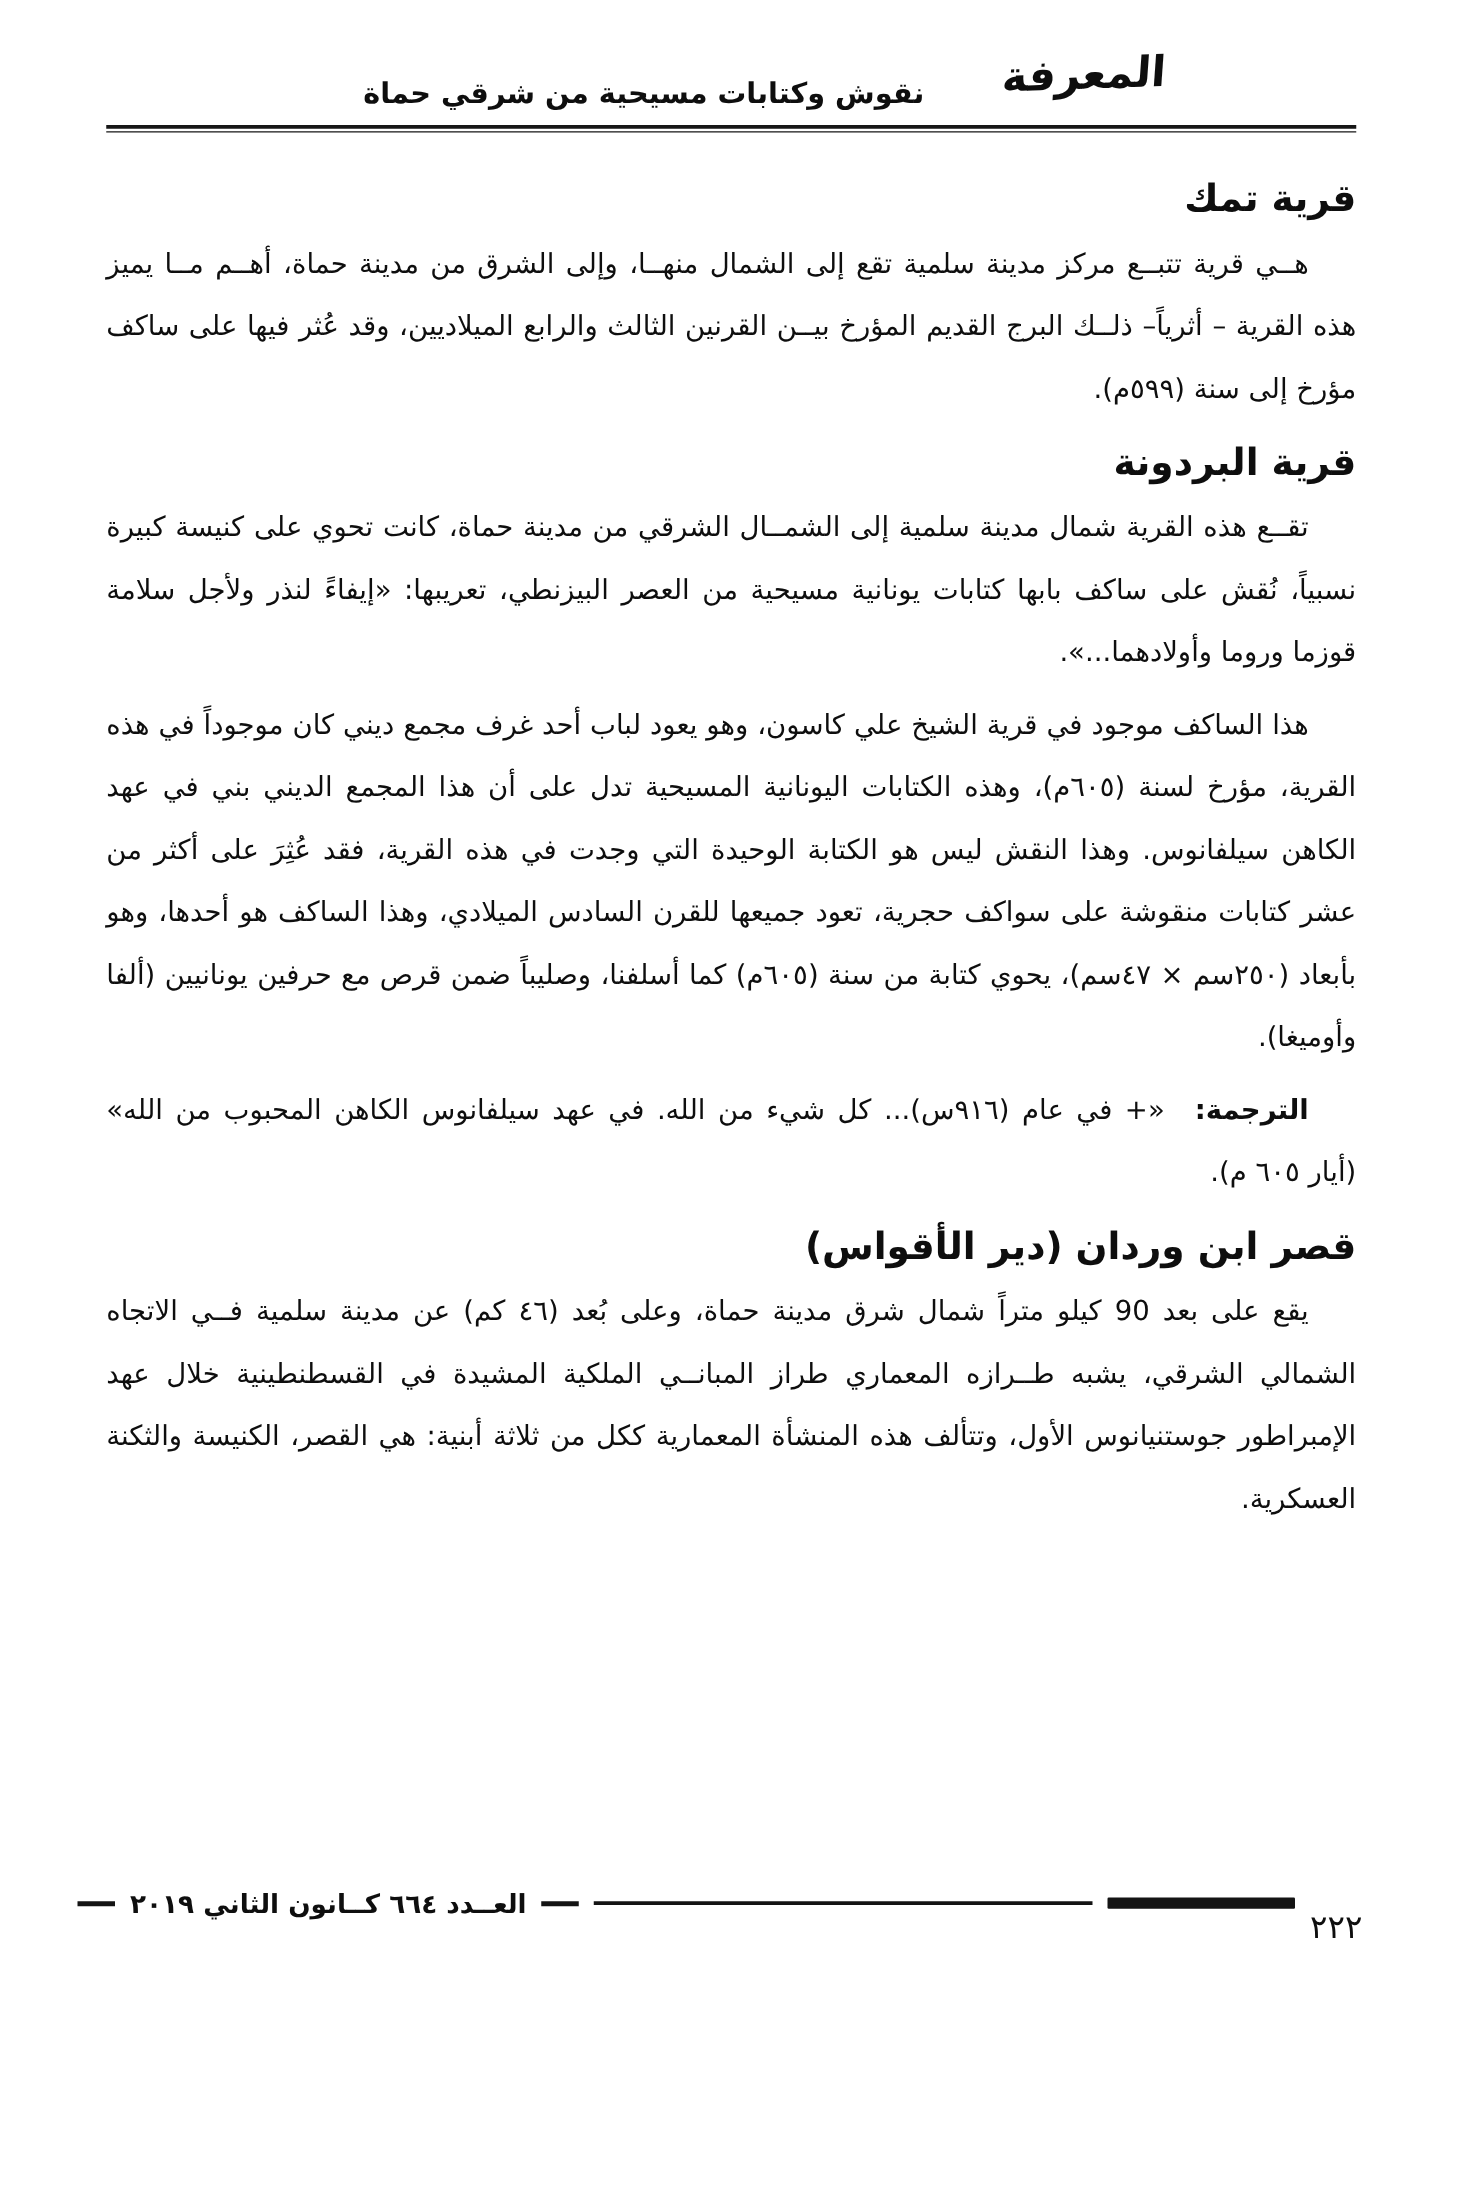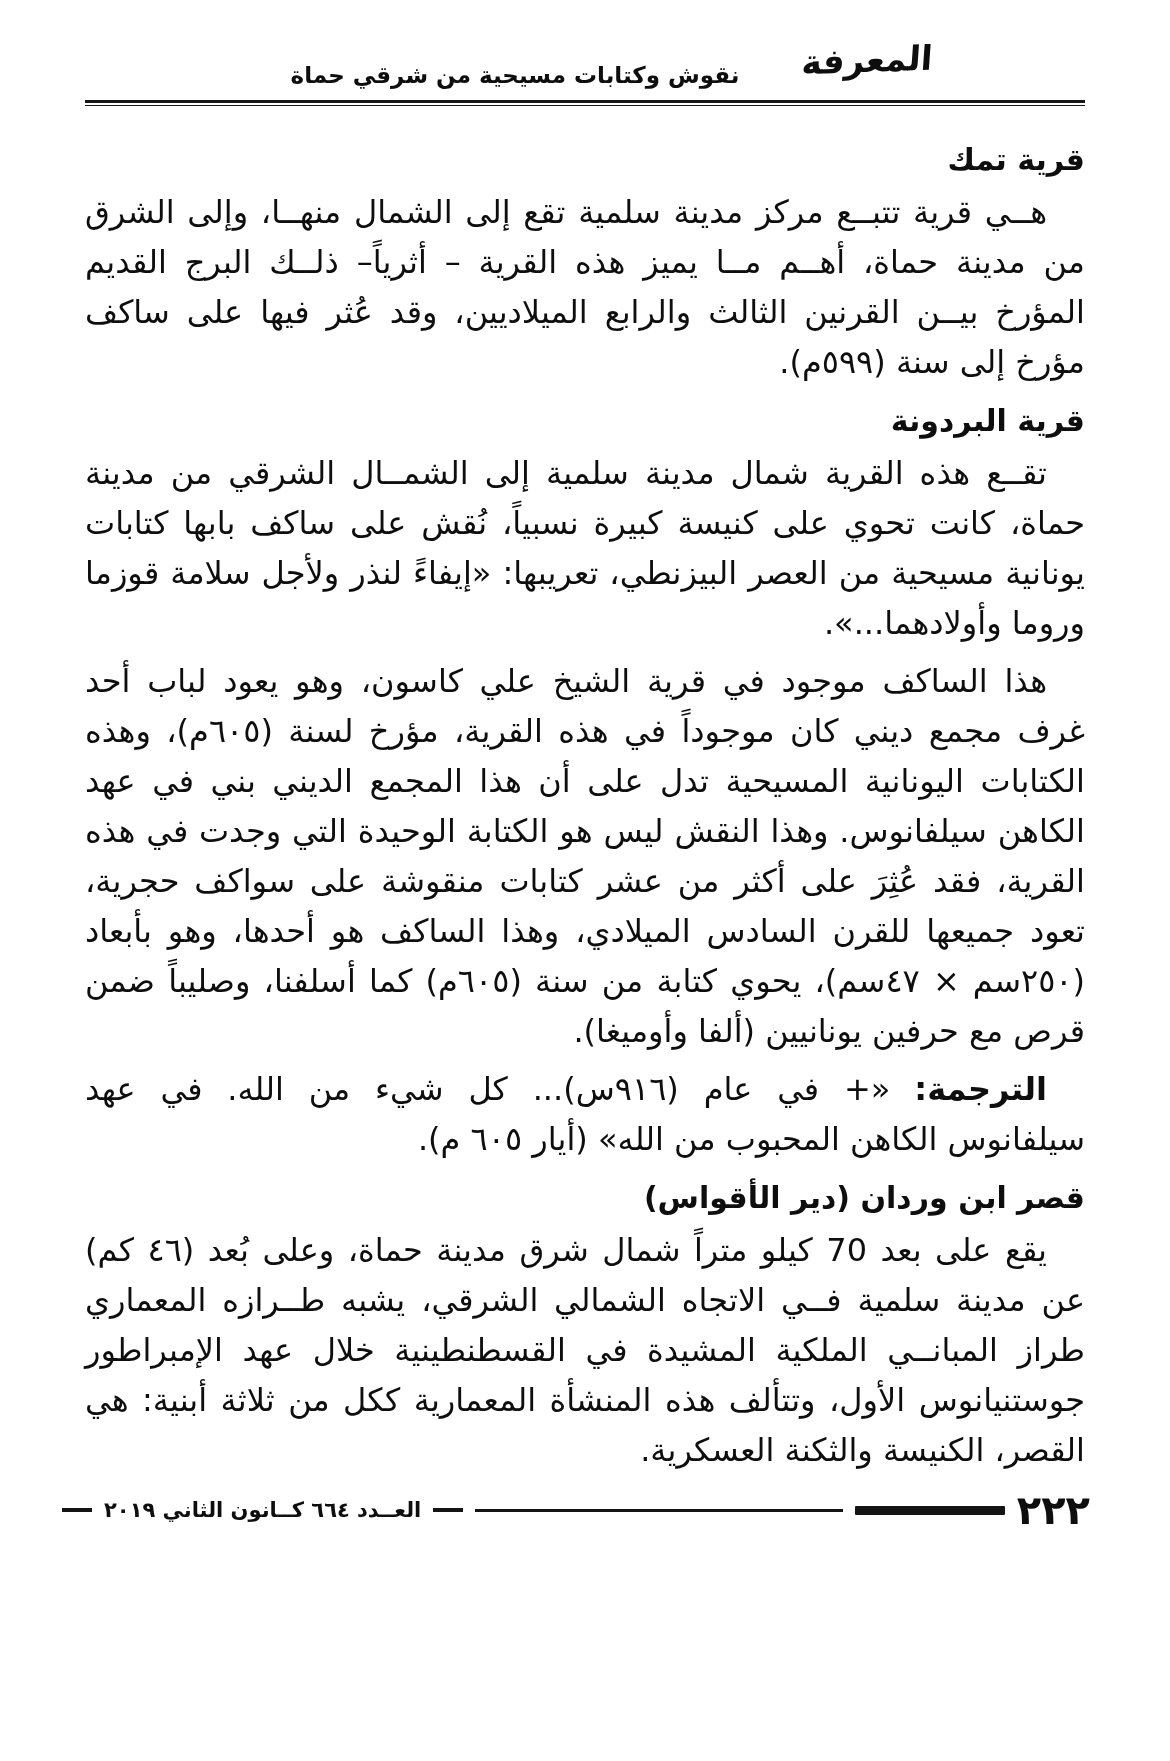--- a/index.html
+++ b/index.html
@@ -56,43 +56,44 @@
     left: 85px;
   }
   .section-heading {
     font-size: 30px;
     font-weight: bold;
     text-align: right;
     margin: 16px 0 10px;
     letter-spacing: 0.5px;
   }
   .body-par {
-    font-size: 32px;
+    font-size: 22px;
     line-height: 50px;
     text-align: justify;
     text-indent: 38px;
     margin: 0 0 8px;
   }
   .body-par strong { font-weight: bold; margin-left: 24px; }
 
   
   .page-footer {
     position: absolute;
     top: 1490px;
     left: 62px;
     right: 80px;
     display: flex;
     align-items: center;
     gap: 12px;
     direction: rtl;
   }
   .footer-page-number {
-    font-size: 40px;
-    font-weight: bold;
+    font-size: 26px;
+    font-weight: normal;
     line-height: 1;
+    margin-top: 39px;
   }
   .footer-bar-thick {
     width: 150px;
     height: 9px;
     background: #141414;
     border-radius: 1px;
   }
   .footer-line-thin {
     flex: 1;
     height: 0;
@@ -127,21 +128,21 @@
     <p class="body-par">هــي قرية تتبــع مركز مدينة سلمية تقع إلى الشمال منهــا، وإلى الشرق من مدينة حماة، أهــم مــا يميز هذه القرية – أثرياً– ذلــك البرج القديم المؤرخ بيــن القرنين الثالث والرابع الميلاديين، وقد عُثر فيها على ساكف مؤرخ إلى سنة (٥٩٩م).</p>
 
     <h2 class="section-heading">قرية البردونة</h2>
     <p class="body-par">تقــع هذه القرية شمال مدينة سلمية إلى الشمــال الشرقي من مدينة حماة، كانت تحوي على كنيسة كبيرة نسبياً، نُقش على ساكف بابها كتابات يونانية مسيحية من العصر البيزنطي، تعريبها: «إيفاءً لنذر ولأجل سلامة قوزما وروما وأولادهما...».</p>
 
     <p class="body-par">هذا الساكف موجود في قرية الشيخ علي كاسون، وهو يعود لباب أحد غرف مجمع ديني كان موجوداً في هذه القرية، مؤرخ لسنة (٦٠٥م)، وهذه الكتابات اليونانية المسيحية تدل على أن هذا المجمع الديني بني في عهد الكاهن سيلفانوس. وهذا النقش ليس هو الكتابة الوحيدة التي وجدت في هذه القرية، فقد عُثِرَ على أكثر من عشر كتابات منقوشة على سواكف حجرية، تعود جميعها للقرن السادس الميلادي، وهذا الساكف هو أحدها، وهو بأبعاد (٢٥٠سم × ٤٧سم)، يحوي كتابة من سنة (٦٠٥م) كما أسلفنا، وصليباً ضمن قرص مع حرفين يونانيين (ألفا وأوميغا).</p>
 
     <p class="body-par"><strong>الترجمة:</strong><span>«+ في عام (٩١٦س)... كل شيء من الله. في عهد سيلفانوس الكاهن المحبوب من الله» (أيار ٦٠٥ م).</span></p>
 
     <h2 class="section-heading">قصر ابن وردان (دير الأقواس)</h2>
-    <p class="body-par">يقع على بعد 70 كيلو متراً شمال شرق مدينة حماة، وعلى بُعد (٤٦ كم) عن مدينة سلمية فــي الاتجاه الشمالي الشرقي، يشبه طــرازه المعماري طراز المبانــي الملكية المشيدة في القسطنطينية خلال عهد الإمبراطور جوستنيانوس الأول، وتتألف هذه المنشأة المعمارية ككل من ثلاثة أبنية: هي القصر، الكنيسة والثكنة العسكرية.</p>
+    <p class="body-par">يقع على بعد 90 كيلو متراً شمال شرق مدينة حماة، وعلى بُعد (٤٦ كم) عن مدينة سلمية فــي الاتجاه الشمالي الشرقي، يشبه طــرازه المعماري طراز المبانــي الملكية المشيدة في القسطنطينية خلال عهد الإمبراطور جوستنيانوس الأول، وتتألف هذه المنشأة المعمارية ككل من ثلاثة أبنية: هي القصر، الكنيسة والثكنة العسكرية.</p>
 
   </main>
 
   <footer class="page-footer">
     <span class="footer-page-number">٢٢٢</span>
     <span class="footer-bar-thick"></span>
     <span class="footer-line-thin"></span>
     <span class="footer-dash"></span>
     <span class="footer-issue">العــدد ٦٦٤ كــانون الثاني ٢٠١٩</span>
     <span class="footer-dash"></span>

